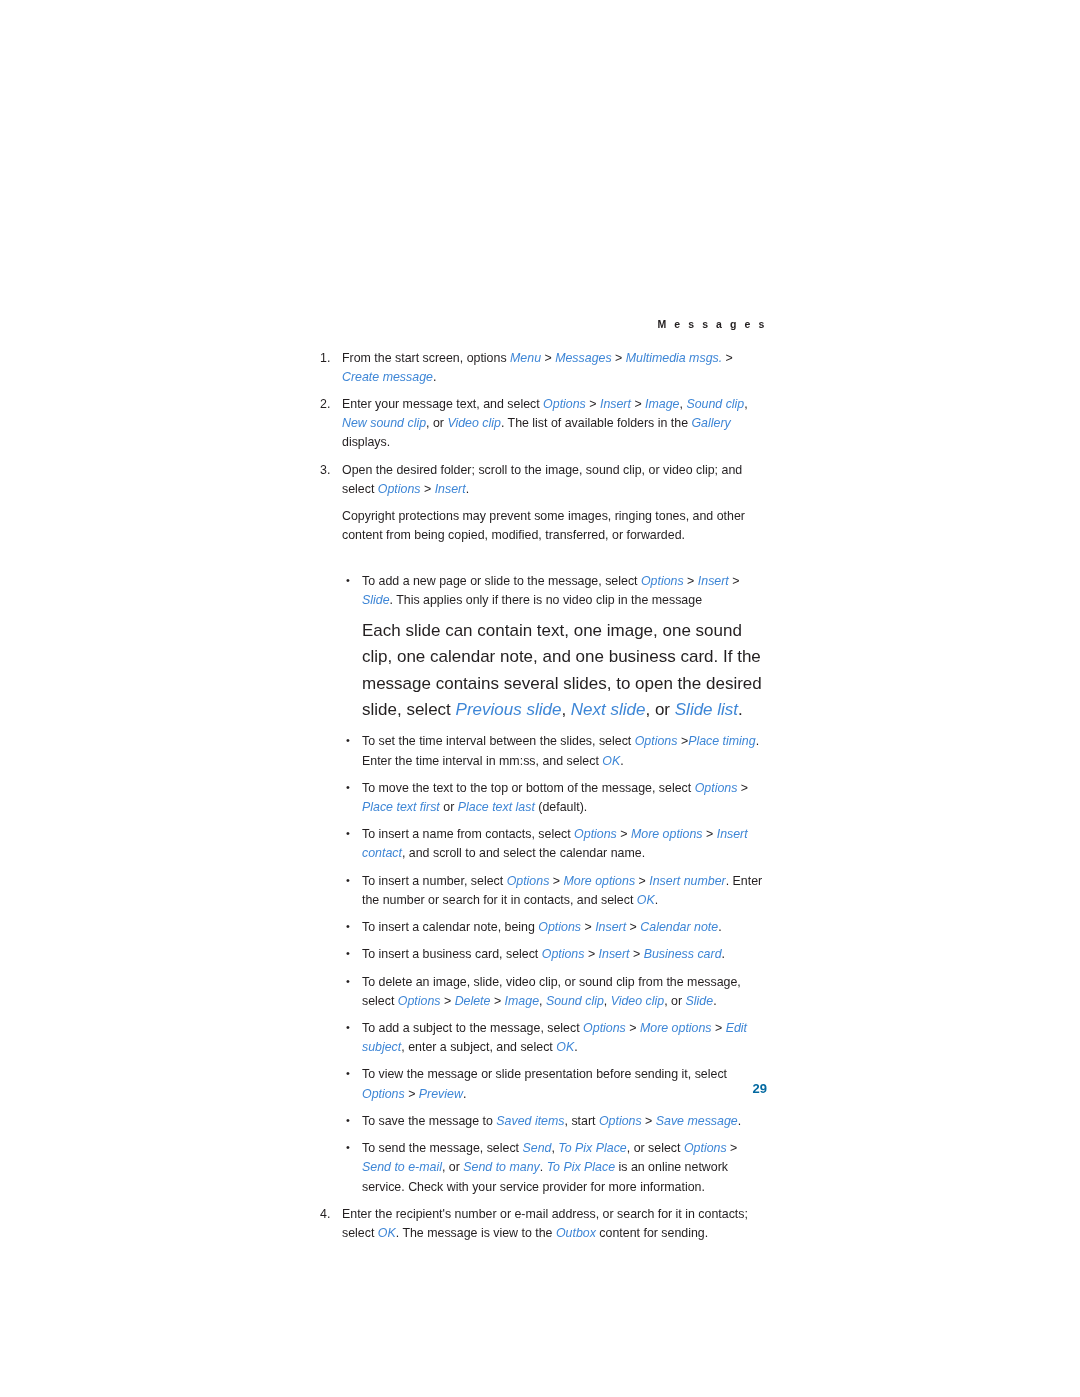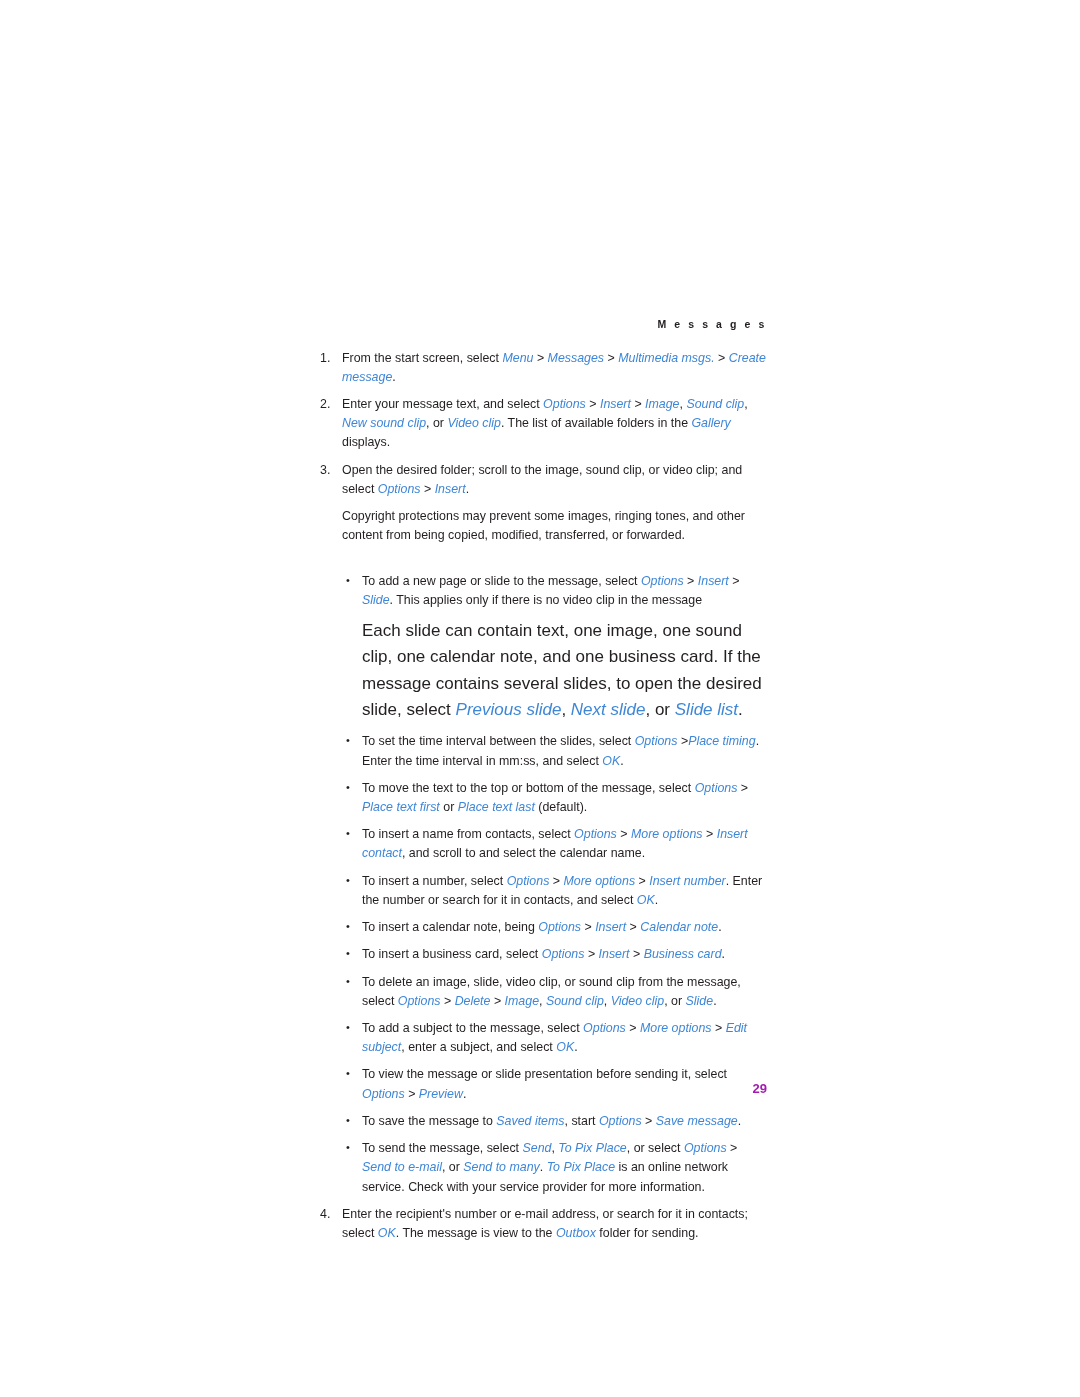--- a/index.html
+++ b/index.html
@@ -98,55 +98,55 @@
   }
 
   .page-number {
     position: absolute;
     left: 320px;
     top: 1069px;
     width: 447px;
     text-align: right;
     font-size: 13px;
     font-weight: bold;
-    color: #a21caf;
+    color: #0369a1;
   }
 
   .sep, .plain {
     color: #231f20;
     font-style: normal;
   }
 </style>
 </head>
 <body>
 
 <div class="page">
 
   <div class="content">
 
     <div class="running-header">M e s s a g e s</div>
 
     <div id="body-flow">
-        <div class="num-item"><span class="marker">1.</span><span class="plain">From the start screen, select </span><span class="ui">Menu</span><span class="plain"> &gt; </span><span class="ui">Messages</span><span class="plain"> &gt; </span><span class="ui">Multimedia msgs.</span><span class="plain"> &gt; </span><span class="ui">Create message</span><span class="plain">.</span></div>
+        <div class="num-item"><span class="marker">1.</span><span class="plain">From the start screen, options </span><span class="ui">Menu</span><span class="plain"> &gt; </span><span class="ui">Messages</span><span class="plain"> &gt; </span><span class="ui">Multimedia msgs.</span><span class="plain"> &gt; </span><span class="ui">Create message</span><span class="plain">.</span></div>
         <div class="num-item"><span class="marker">2.</span><span class="plain">Enter your message text, and select </span><span class="ui">Options</span><span class="plain"> &gt; </span><span class="ui">Insert</span><span class="plain"> &gt; </span><span class="ui">Image</span><span class="plain">, </span><span class="ui">Sound clip</span><span class="plain">, </span><span class="ui">New sound clip</span><span class="plain">, or </span><span class="ui">Video clip</span><span class="plain">. The list of available folders in the </span><span class="ui">Gallery</span><span class="plain"> displays.</span></div>
         <div class="num-item"><span class="marker">3.</span><span class="plain">Open the desired folder; scroll to the image, sound clip, or video clip; and select </span><span class="ui">Options</span><span class="plain"> &gt; </span><span class="ui">Insert</span><span class="plain">.</span></div>
         <div class="note-para"><span class="plain">Copyright protections may prevent some images, ringing tones, and other content from being copied, modified, transferred, or forwarded.</span></div>
         <div class="bullet-item"><span class="dot">•</span><span class="plain">To add a new page or slide to the message, select </span><span class="ui">Options</span><span class="plain"> &gt; </span><span class="ui">Insert</span><span class="plain"> &gt; </span><span class="ui">Slide</span><span class="plain">. This applies only if there is no video clip in the message</span></div>
         <div class="sub-para"><span class="plain">Each slide can contain text, one image, one sound clip, one calendar note, and one business card. If the message contains several slides, to open the desired slide, select </span><span class="ui">Previous slide</span><span class="plain">, </span><span class="ui">Next slide</span><span class="plain">, or </span><span class="ui">Slide list</span><span class="plain">.</span></div>
         <div class="bullet-item"><span class="dot">•</span><span class="plain">To set the time interval between the slides, select </span><span class="ui">Options</span><span class="plain"> &gt;</span><span class="ui">Place timing</span><span class="plain">. Enter the time interval in mm:ss, and select </span><span class="ui">OK</span><span class="plain">.</span></div>
         <div class="bullet-item"><span class="dot">•</span><span class="plain">To move the text to the top or bottom of the message, select </span><span class="ui">Options</span><span class="plain"> &gt; </span><span class="ui">Place text first</span><span class="plain"> or </span><span class="ui">Place text last</span><span class="plain"> (default).</span></div>
         <div class="bullet-item"><span class="dot">•</span><span class="plain">To insert a name from contacts, select </span><span class="ui">Options</span><span class="plain"> &gt; </span><span class="ui">More options</span><span class="plain"> &gt; </span><span class="ui">Insert contact</span><span class="plain">, and scroll to and select the calendar name.</span></div>
         <div class="bullet-item"><span class="dot">•</span><span class="plain">To insert a number, select </span><span class="ui">Options</span><span class="plain"> &gt; </span><span class="ui">More options</span><span class="plain"> &gt; </span><span class="ui">Insert number</span><span class="plain">. Enter the number or search for it in contacts, and select </span><span class="ui">OK</span><span class="plain">.</span></div>
         <div class="bullet-item"><span class="dot">•</span><span class="plain">To insert a calendar note, being </span><span class="ui">Options</span><span class="plain"> &gt; </span><span class="ui">Insert</span><span class="plain"> &gt; </span><span class="ui">Calendar note</span><span class="plain">.</span></div>
         <div class="bullet-item"><span class="dot">•</span><span class="plain">To insert a business card, select </span><span class="ui">Options</span><span class="plain"> &gt; </span><span class="ui">Insert</span><span class="plain"> &gt; </span><span class="ui">Business card</span><span class="plain">.</span></div>
         <div class="bullet-item"><span class="dot">•</span><span class="plain">To delete an image, slide, video clip, or sound clip from the message, select </span><span class="ui">Options</span><span class="plain"> &gt; </span><span class="ui">Delete</span><span class="plain"> &gt; </span><span class="ui">Image</span><span class="plain">, </span><span class="ui">Sound clip</span><span class="plain">, </span><span class="ui">Video clip</span><span class="plain">, or </span><span class="ui">Slide</span><span class="plain">.</span></div>
         <div class="bullet-item"><span class="dot">•</span><span class="plain">To add a subject to the message, select </span><span class="ui">Options</span><span class="plain"> &gt; </span><span class="ui">More options</span><span class="plain"> &gt; </span><span class="ui">Edit subject</span><span class="plain">, enter a subject, and select </span><span class="ui">OK</span><span class="plain">.</span></div>
         <div class="bullet-item"><span class="dot">•</span><span class="plain">To view the message or slide presentation before sending it, select </span><span class="ui">Options</span><span class="plain"> &gt; </span><span class="ui">Preview</span><span class="plain">.</span></div>
         <div class="bullet-item"><span class="dot">•</span><span class="plain">To save the message to </span><span class="ui">Saved items</span><span class="plain">, start </span><span class="ui">Options</span><span class="plain"> &gt; </span><span class="ui">Save message</span><span class="plain">.</span></div>
         <div class="bullet-item"><span class="dot">•</span><span class="plain">To send the message, select </span><span class="ui">Send</span><span class="plain">, </span><span class="ui">To Pix Place</span><span class="plain">, or select </span><span class="ui">Options</span><span class="plain"> &gt; </span><span class="ui">Send to e-mail</span><span class="plain">, or </span><span class="ui">Send to many</span><span class="plain">. </span><span class="ui">To Pix Place</span><span class="plain"> is an online network service. Check with your service provider for more information.</span></div>
-        <div class="num-item"><span class="marker">4.</span><span class="plain">Enter the recipient's number or e-mail address, or search for it in contacts; select </span><span class="ui">OK</span><span class="plain">. The message is view to the </span><span class="ui">Outbox</span><span class="plain"> folder for sending.</span></div>
+        <div class="num-item"><span class="marker">4.</span><span class="plain">Enter the recipient's number or e-mail address, or search for it in contacts; select </span><span class="ui">OK</span><span class="plain">. The message is view to the </span><span class="ui">Outbox</span><span class="plain"> content for sending.</span></div>
       </div>
 
   </div>
 
   <div class="page-number">29</div>
 
 </div>
 
 </body></html>

